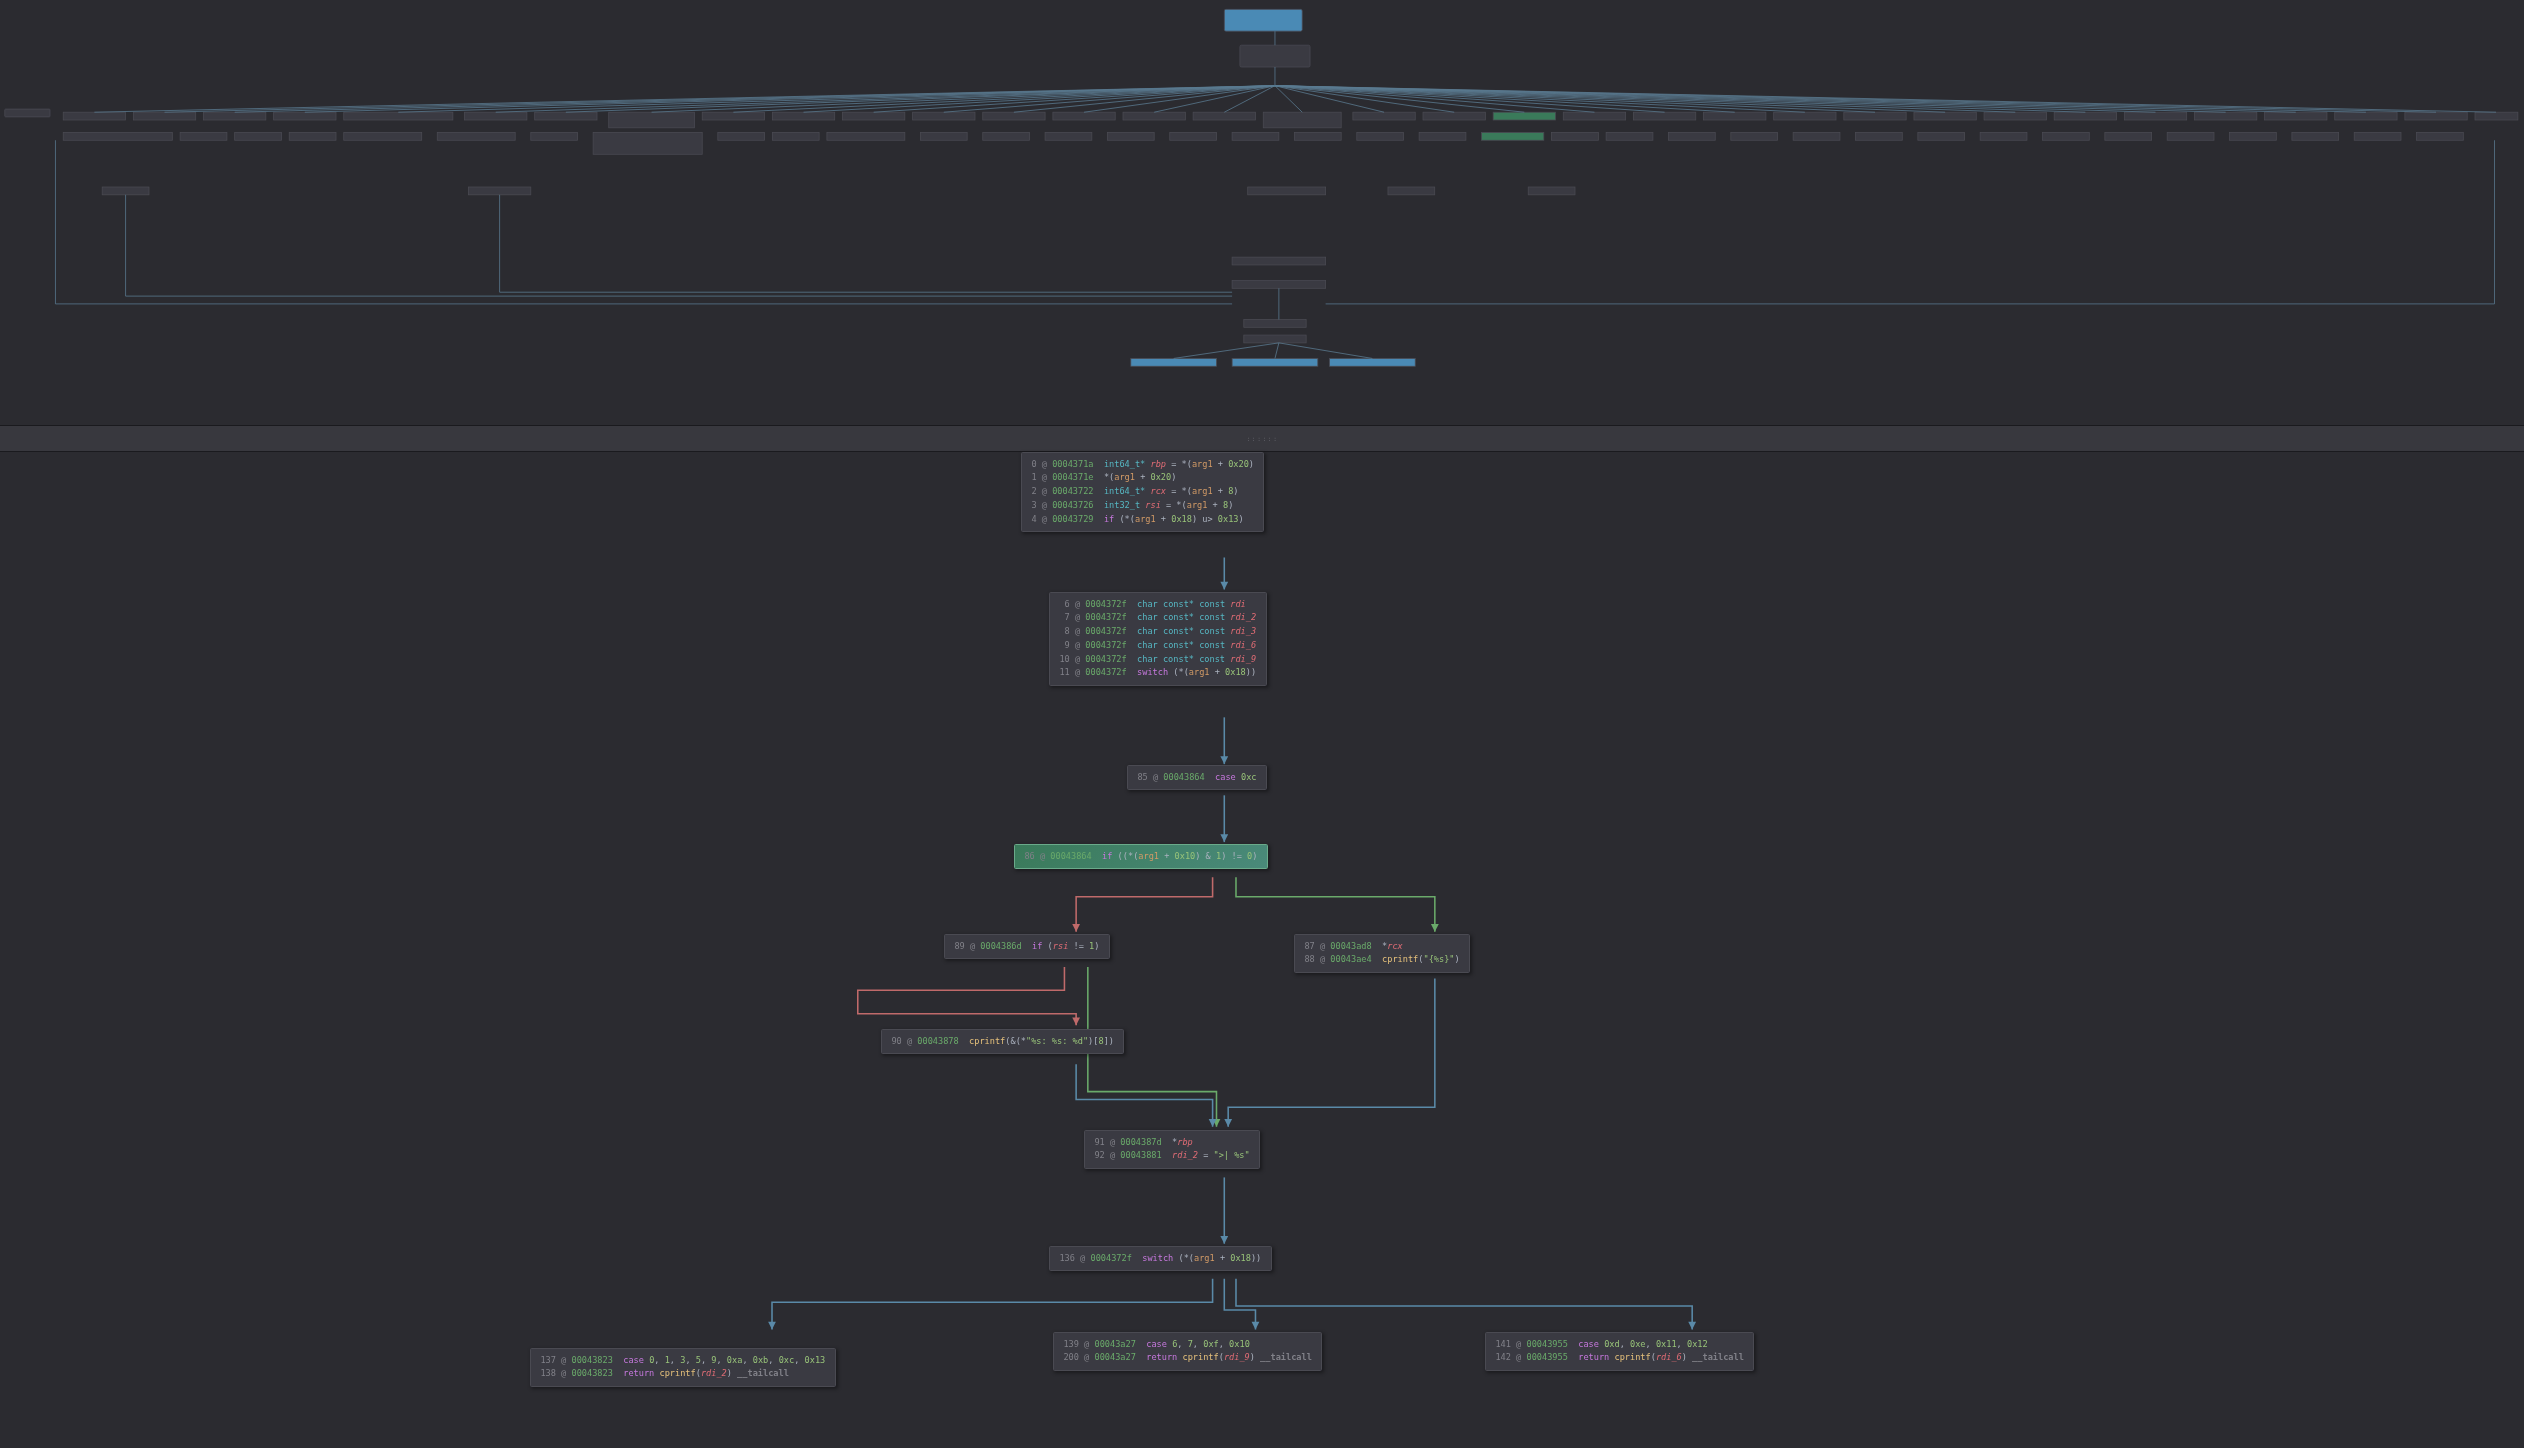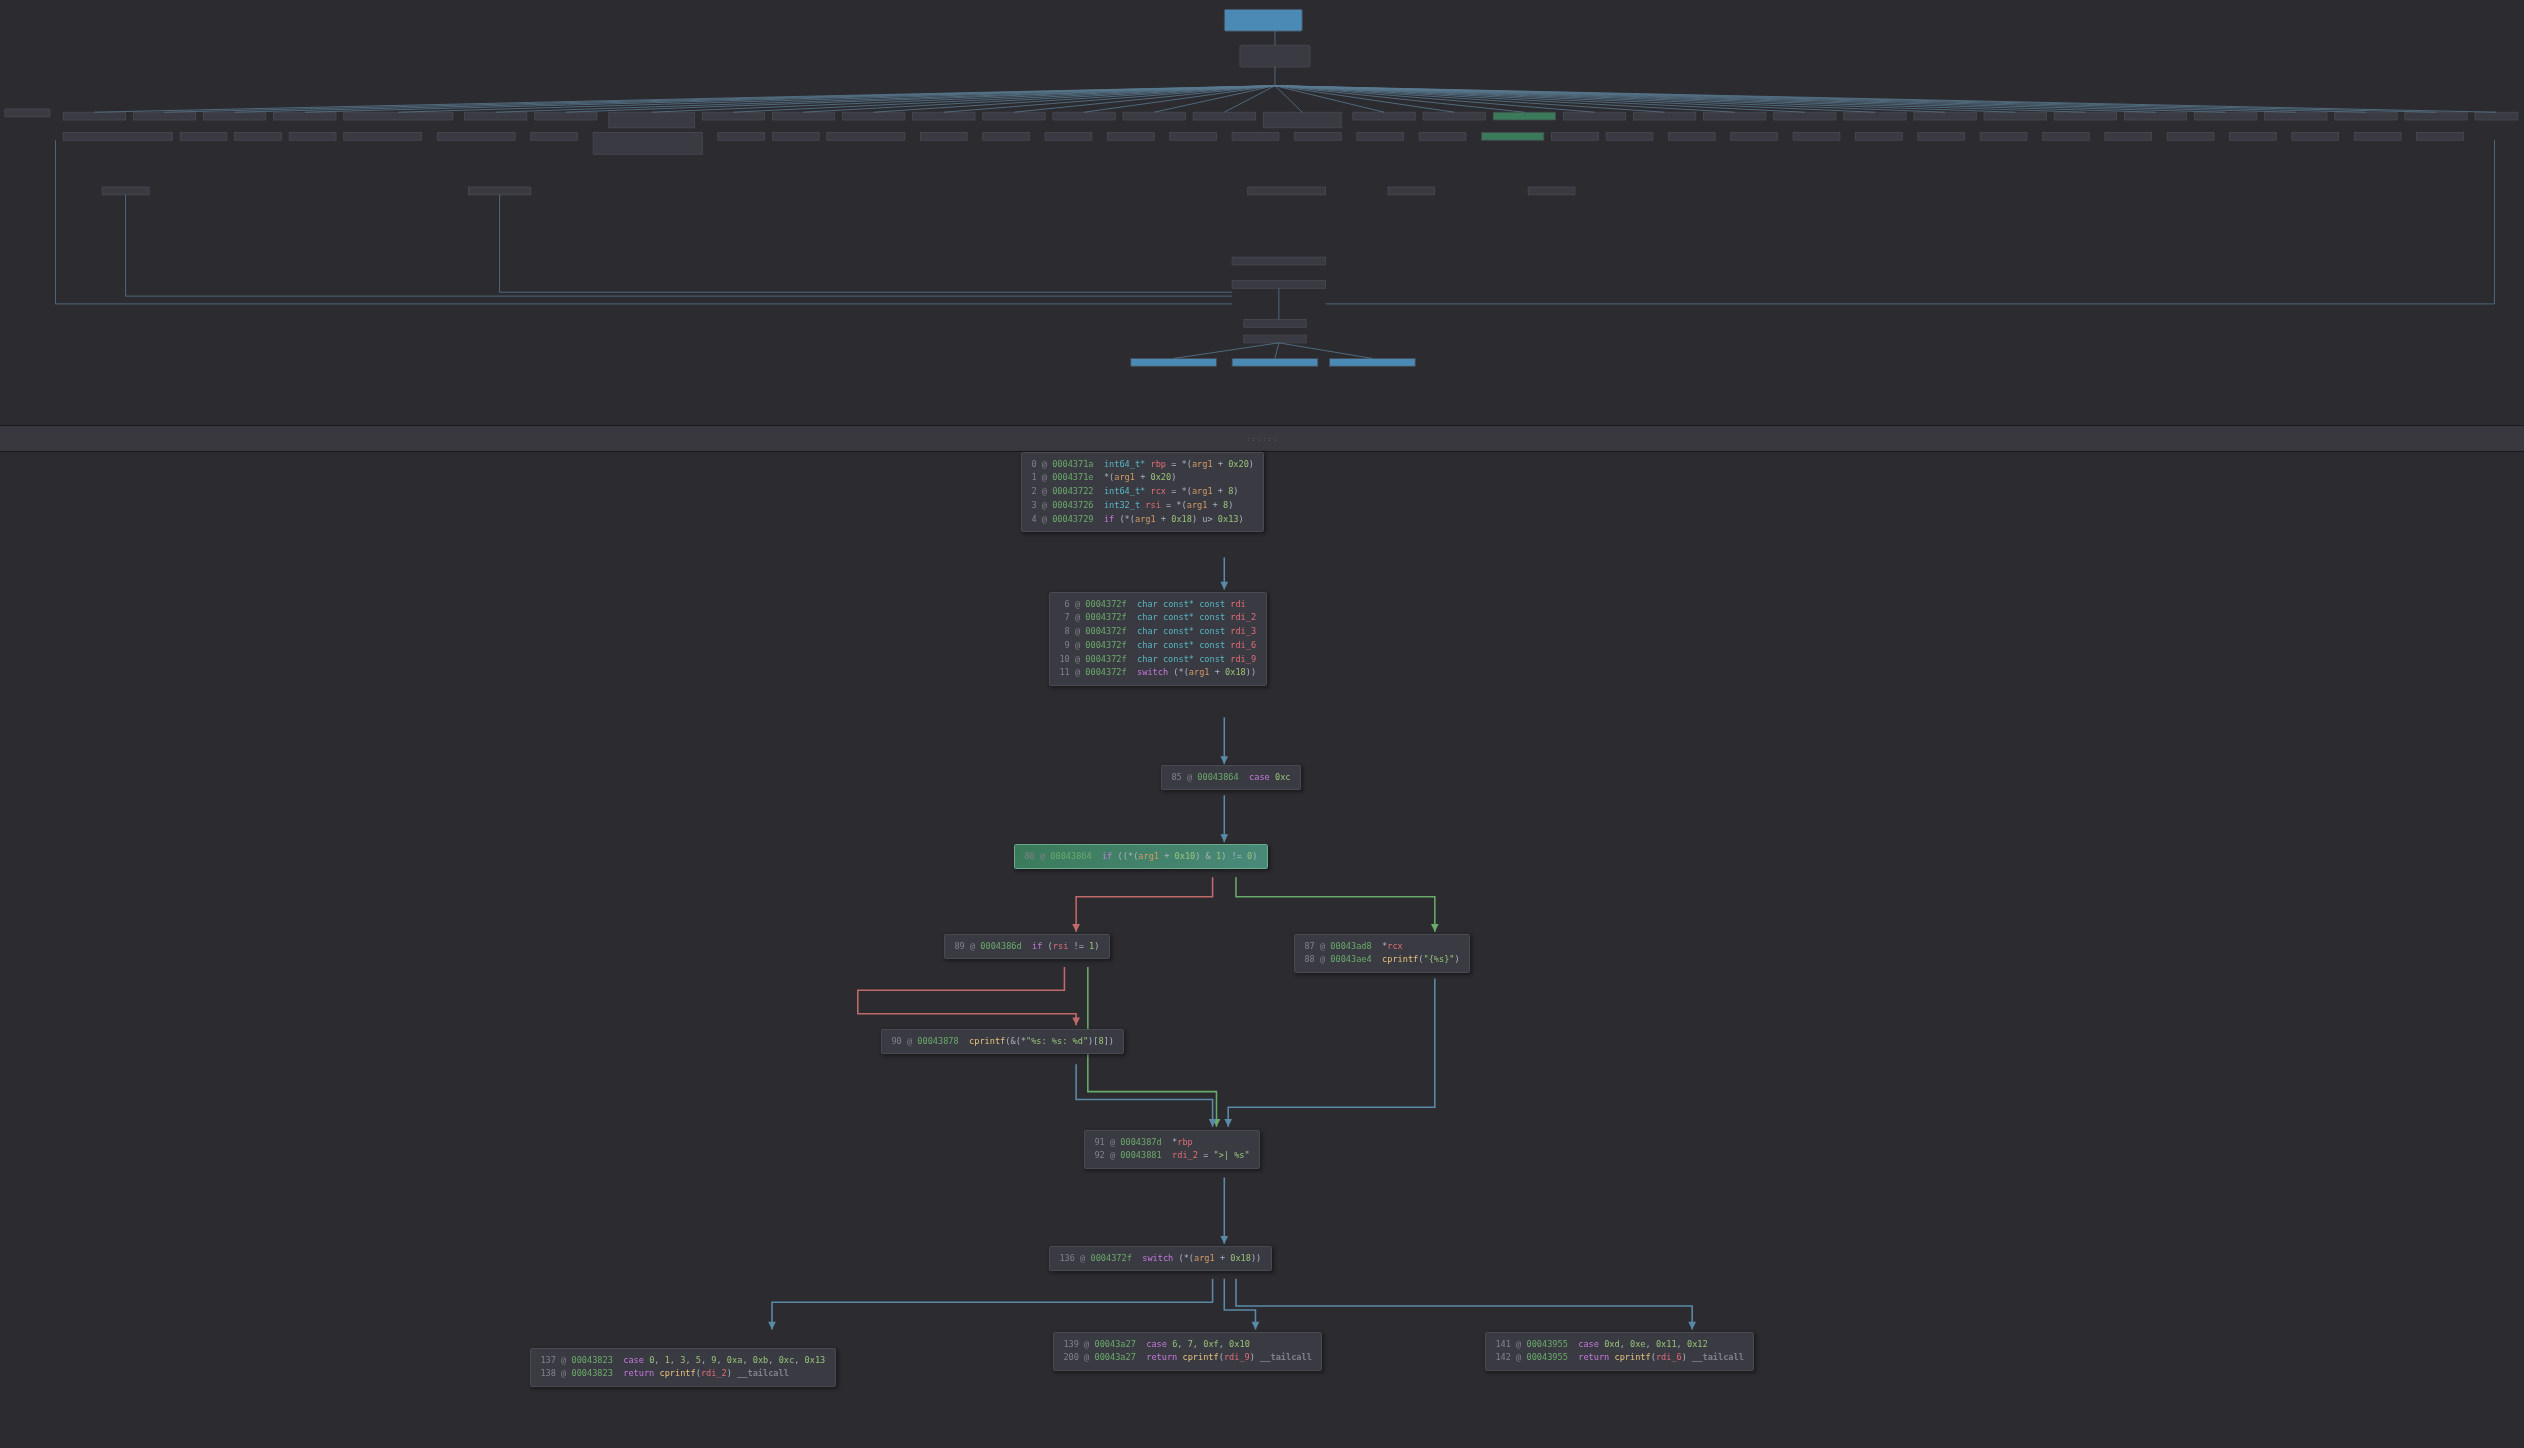--- a/index.html
+++ b/index.html
@@ -80,21 +80,21 @@
 }
 .block.selected {
   background: linear-gradient(135deg, #3a7a5a 0%, #4a8a7a 100%);
   border-color: #6aaa8a;
 }
 .ln { color: #808088; user-select: none; }
 .at { color: #808088; }
 .addr { color: #6aaa6a; }
 .kw { color: #c678dd; }
 .ty { color: #56b6c2; }
-.var { color: #e06c75; }
+.var { color: #e06c75; font-style: italic; }
 .arg { color: #d19a66; margin-top: 36px; }
 .num { color: #98c379; }
 .op { color: #abb2bf; }
 .fn { color: #e5c07b; }
 .str { color: #98c379; }
 .tail { color: #808088; font-weight: bold; }
 </style>
 </head>
 <body>
 
@@ -306,21 +306,21 @@
 
 <div class="block" style="left:1049px; top:140px;">
   <div>&nbsp;<span class="ln">6</span> <span class="at">@</span> <span class="addr">0004372f</span>&nbsp; <span class="ty">char const* const </span><span class="var">rdi</span></div>
   <div>&nbsp;<span class="ln">7</span> <span class="at">@</span> <span class="addr">0004372f</span>&nbsp; <span class="ty">char const* const </span><span class="var">rdi_2</span></div>
   <div>&nbsp;<span class="ln">8</span> <span class="at">@</span> <span class="addr">0004372f</span>&nbsp; <span class="ty">char const* const </span><span class="var">rdi_3</span></div>
   <div>&nbsp;<span class="ln">9</span> <span class="at">@</span> <span class="addr">0004372f</span>&nbsp; <span class="ty">char const* const </span><span class="var">rdi_6</span></div>
   <div><span class="ln">10</span> <span class="at">@</span> <span class="addr">0004372f</span>&nbsp; <span class="ty">char const* const </span><span class="var">rdi_9</span></div>
   <div><span class="ln">11</span> <span class="at">@</span> <span class="addr">0004372f</span>&nbsp; <span class="kw">switch</span><span class="op"> (*(</span><span class="arg">arg1</span><span class="op"> + </span><span class="num">0x18</span><span class="op">))</span></div>
 </div>
 
-<div class="block" style="left:1161px; top:313px;">
+<div class="block" style="left:1127px; top:313px;">
   <div><span class="ln">85</span> <span class="at">@</span> <span class="addr">00043864</span>&nbsp; <span class="kw">case </span><span class="num">0xc</span></div>
 </div>
 
 <div class="block selected" style="left:1014px; top:392px;">
   <div><span class="ln">86</span> <span class="at">@</span> <span class="addr">00043864</span>&nbsp; <span class="kw">if</span><span class="op"> ((*(</span><span class="arg">arg1</span><span class="op"> + </span><span class="num">0x10</span><span class="op">) &amp; </span><span class="num">1</span><span class="op">) != </span><span class="num">0</span><span class="op">)</span></div>
 </div>
 
 <div class="block" style="left:944px; top:482px;">
   <div><span class="ln">89</span> <span class="at">@</span> <span class="addr">0004386d</span>&nbsp; <span class="kw">if</span><span class="op"> (</span><span class="var">rsi</span><span class="op"> != </span><span class="num">1</span><span class="op">)</span></div>
 </div>

